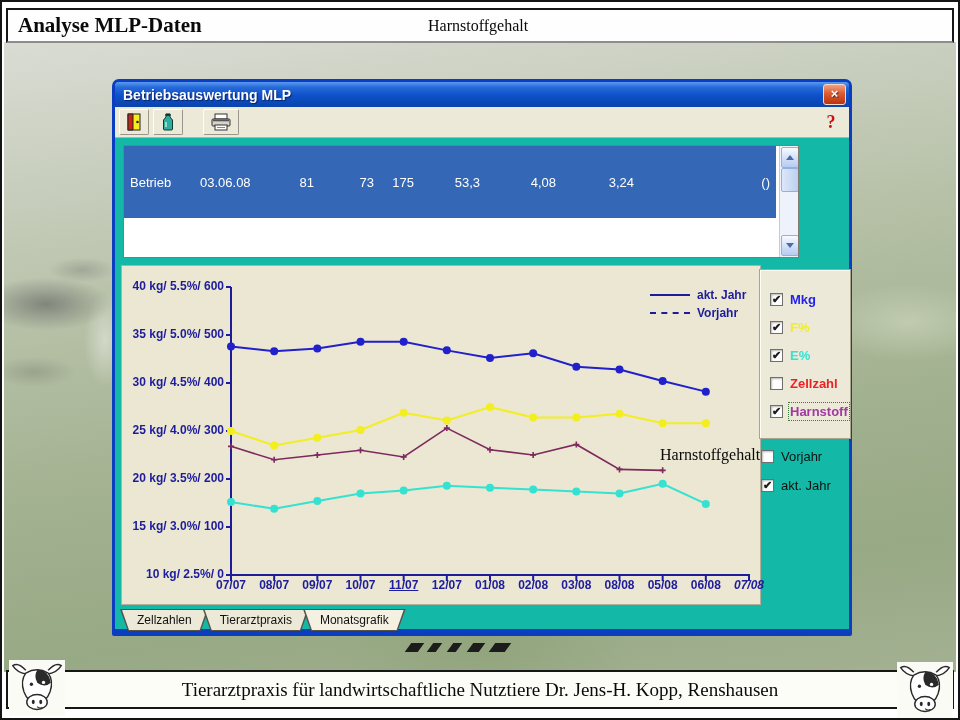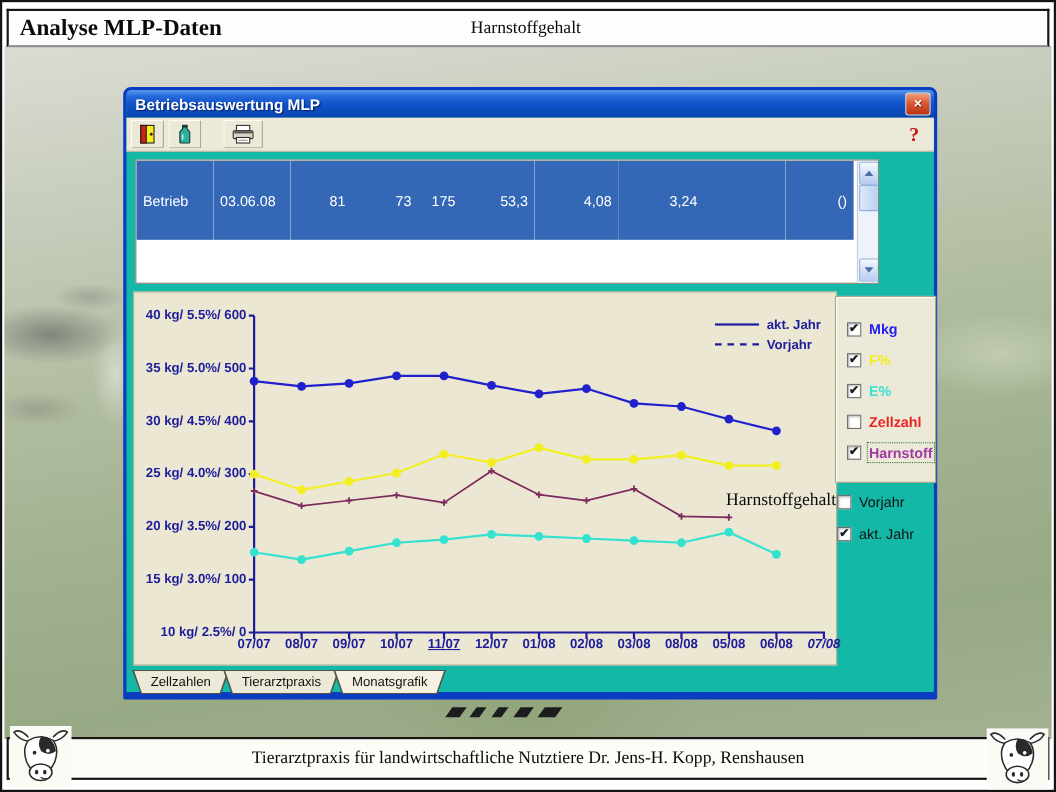--- a/index.html
+++ b/index.html
@@ -17,21 +17,21 @@
       radial-gradient(ellipse 220px 90px at 480px 610px, rgba(108,138,78,.22), transparent 70%),
       linear-gradient(172deg,#dadcd4 0%,#c9cfbf 18%,#b4bfa4 40%,#a2b190 62%,#98a985 82%,#a3b192 100%);}
 
   
   .header-bar{position:absolute;left:4px;top:6px;width:948px;height:35px;background:#fefefe;
      border:2px solid #161616;border-bottom-color:#8d8d8d;box-sizing:border-box;display:flex;align-items:center;}
   .htitle{font-family:"Liberation Serif",serif;font-weight:bold;font-size:21px;color:#0a0a0a;margin-left:10px;}
   .hsub{position:absolute;left:420px;font-family:"Liberation Serif",serif;font-size:16px;color:#0a0a0a;}
   .footer-bar{position:absolute;left:4px;top:668px;width:948px;height:39px;background:#fdfdf8;
      border:2px solid #161616;box-sizing:border-box;display:flex;align-items:center;justify-content:center;
-     font-family:"Liberation Serif",serif;font-size:16px;color:#0a0a0a;}
+     font-family:"Liberation Serif",serif;font-size:19px;color:#0a0a0a;}
   .cow{position:absolute;width:58px;height:56px;z-index:5;}
   .cow.left{left:6px;top:658px;}
   .cow.right{left:894px;top:660px;}
 
   
   .bg-marks span{position:absolute;background:#1c1c1c;height:9px;transform:skewX(-36deg);}
 
   
   .window{position:absolute;left:110px;top:77px;width:740px;height:557px;box-sizing:border-box;
      border:3px solid #0a3dc0;border-bottom-width:7px;border-radius:7px 7px 2px 2px;background:#14b8a6;}

